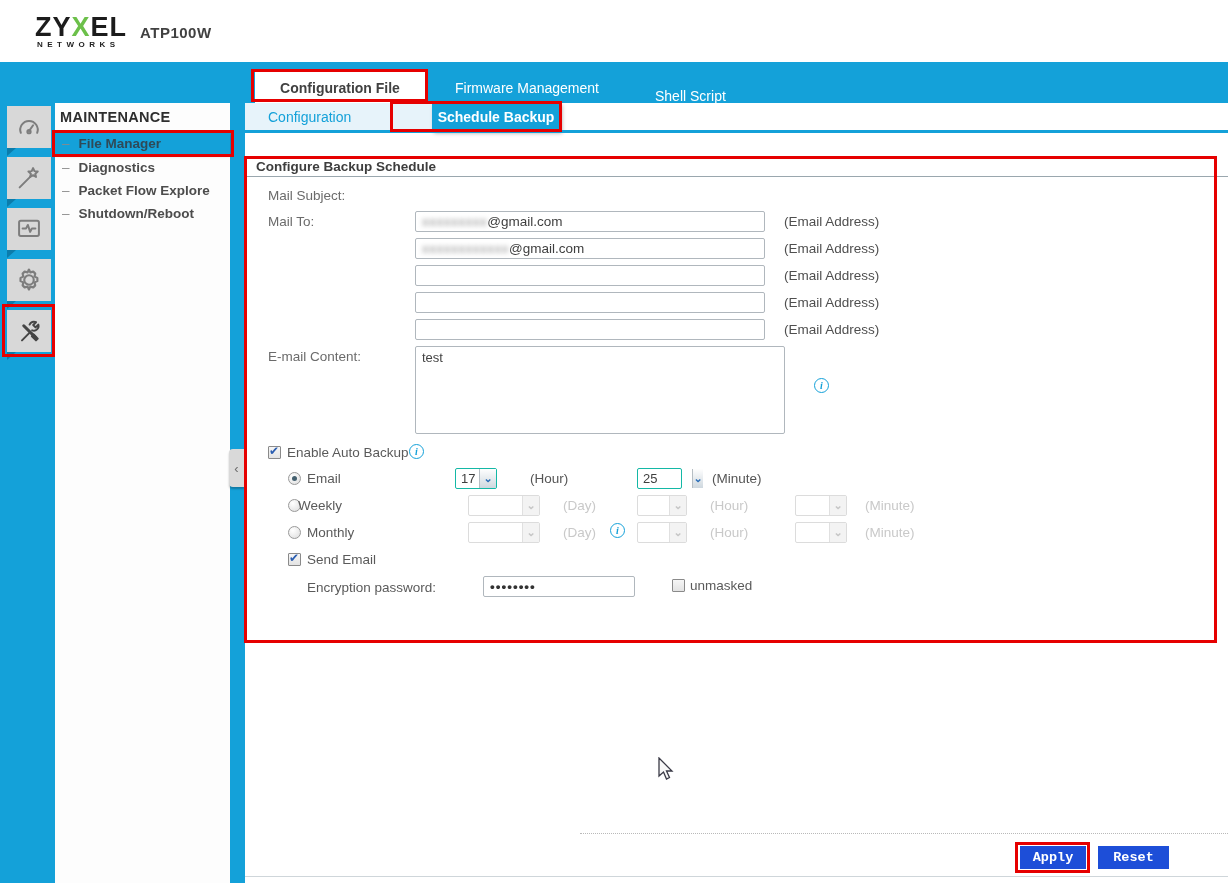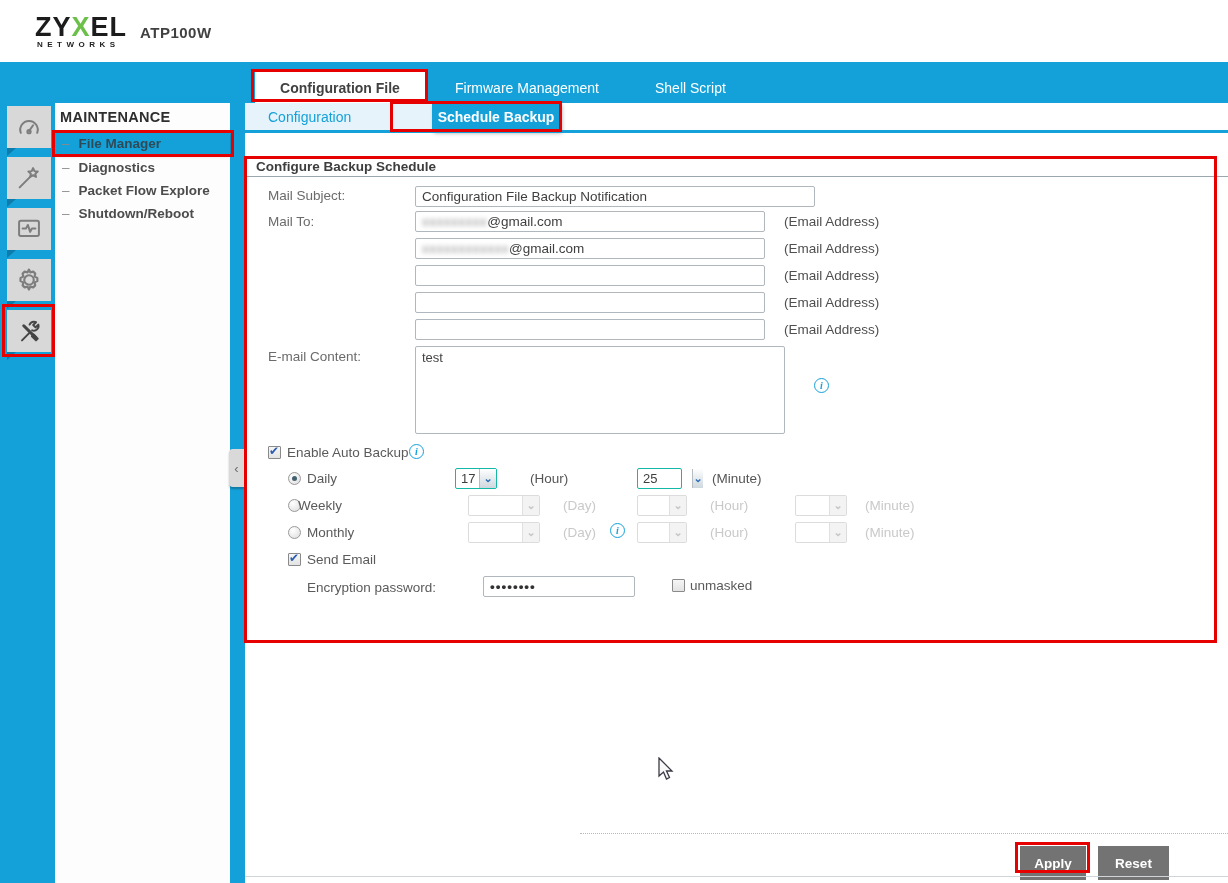--- a/index.html
+++ b/index.html
@@ -60,21 +60,21 @@
   .unit.dis, .dis-lbl { color:#c9c9c9; }
 
   .dd { position:absolute; height:21px; border:1px solid #14b8a6; border-radius:2px; background:#fff; display:flex; }
   .dd .val { flex:1; font-size:13px; color:#3f3f3f; padding:2px 0 0 5px; }
   .dd .btn { width:17px; border-left:1px solid #b6bec4; background:linear-gradient(#fefefe,#cfd8df); display:flex; align-items:center; justify-content:center; color:#2d6fb7; font-size:11px; font-weight:bold; }
   .dd.dis { border-color:#dcdcdc; }
   .dd.dis .btn { border-left-color:#e0e0e0; background:#f3f3f3; color:#c6c6c6; }
 
   .footer-dotted { left:580px; top:833px; width:648px; height:0; border-top:1px dotted #b9b9b9; }
   .footer-line { left:245px; top:876px; width:983px; height:1px; background:#cfd6da; }
-  .btn-cyan { height:34px; background:#737373; color:#fff; border:none; font-family:Liberation Sans, sans-serif; font-size:13.5px; font-weight:bold; display:flex; align-items:center; justify-content:center; }
+  .btn-cyan { height:23px; background:#1d4ed8; color:#fff; border:none; font-family:Liberation Mono, monospace; font-size:13.5px; font-weight:bold; display:flex; align-items:center; justify-content:center; }
 
   .anno { border:3px solid #e60000; pointer-events:none; }
 
   svg.lineic { stroke:#7d7d7d; fill:none; stroke-width:1.7; stroke-linecap:round; stroke-linejoin:round; }
   svg.lineic.dark { stroke:#454545; }
 </style>
 </head>
 <body>
 
 <div id="app">
@@ -82,21 +82,21 @@
   <div class="abs header">
     <div class="abs logo"><span>ZY</span><span class="x">X</span><span>EL</span></div>
     <div class="abs logo-sub">NETWORKS</div>
     <div class="abs model">ATP100W</div>
   </div>
 
   <div class="abs topbar"></div>
   <div class="abs tab-active">Configuration File</div>
   <div class="abs tab-fold"></div>
   <div class="abs tab-plain" style="left:455px;">Firmware Management</div>
-  <div class="abs tab-plain" style="left:655px;">Shell Script</div>
+  <div class="abs tab-plain" style="left:655px;margin-top:8px;">Shell Script</div>
 
   <div class="abs subnav-bg"></div>
   <div class="abs subtab-inactive">Configuration</div>
   <div class="abs subtab-active">Schedule Backup</div>
   <div class="abs cyan-line"></div>
 
   <div class="abs side-bg"></div>
   <div class="abs side-panel"></div>
 
   <div class="abs icon-sq" style="top:106px;">
@@ -162,21 +162,20 @@
   </div>
 
   <div class="abs collapse-tab">
       <span>‹</span>
     </div>
 
   <div class="abs sec-title">Configure Backup Schedule</div>
   <div class="abs sec-line"></div>
 
   <div class="abs flabel" style="left:268px; top:188px;">Mail Subject:</div>
-  <input class="abs txt-in" style="left: 415px; top: 186px; width: 400px;" value="Configuration File Backup Notification">
 
   <div class="abs flabel" style="left:268px; top:214px;">Mail To:</div>
 
   <div class="abs fake-in" style="left:415px; top:211px; width:350px;">
       <span class="blurred">xxxxxxxxx</span>
       <span>@gmail.com</span>
     </div>
   <div class="abs hint" style="left:784px; top:214px;">(Email Address)</div>
 
   <div class="abs fake-in" style="left:415px; top:238px; width:350px;">
@@ -202,21 +201,21 @@
 
   <div class="abs flabel" style="left:268px; top:349px;">E-mail Content:</div>
   <textarea class="abs txt-area" style="">test</textarea>
   <div class="abs info-ic" style="left:814px; top:378px;">i</div>
 
   <span class="cb checked abs" style="left:268px; top:446px;"></span>
   <div class="abs opt-lbl" style="left:287px; top:445px;">Enable Auto Backup</div>
   <div class="abs info-ic" style="left:409px; top:444px;">i</div>
 
   <span class="radio sel abs" style="left:288px; top:472px;"></span>
-  <div class="abs opt-lbl" style="left:307px; top:471px;">Daily</div>
+  <div class="abs opt-lbl" style="left:307px; top:471px;">Email</div>
   <div class="dd" style="left:455px; top:468px; width:42px;">
       <span class="val">17</span>
       <span class="btn">⌄</span>
     </div>
   <div class="abs unit" style="left:530px; top:471px;">(Hour)</div>
   <div class="dd" style="left:637px; top:468px; width:45px;gap:35px;">
       <span class="val">25</span>
       <span class="btn">⌄</span>
     </div>
   <div class="abs unit" style="left:712px; top:471px;">(Minute)</div>

